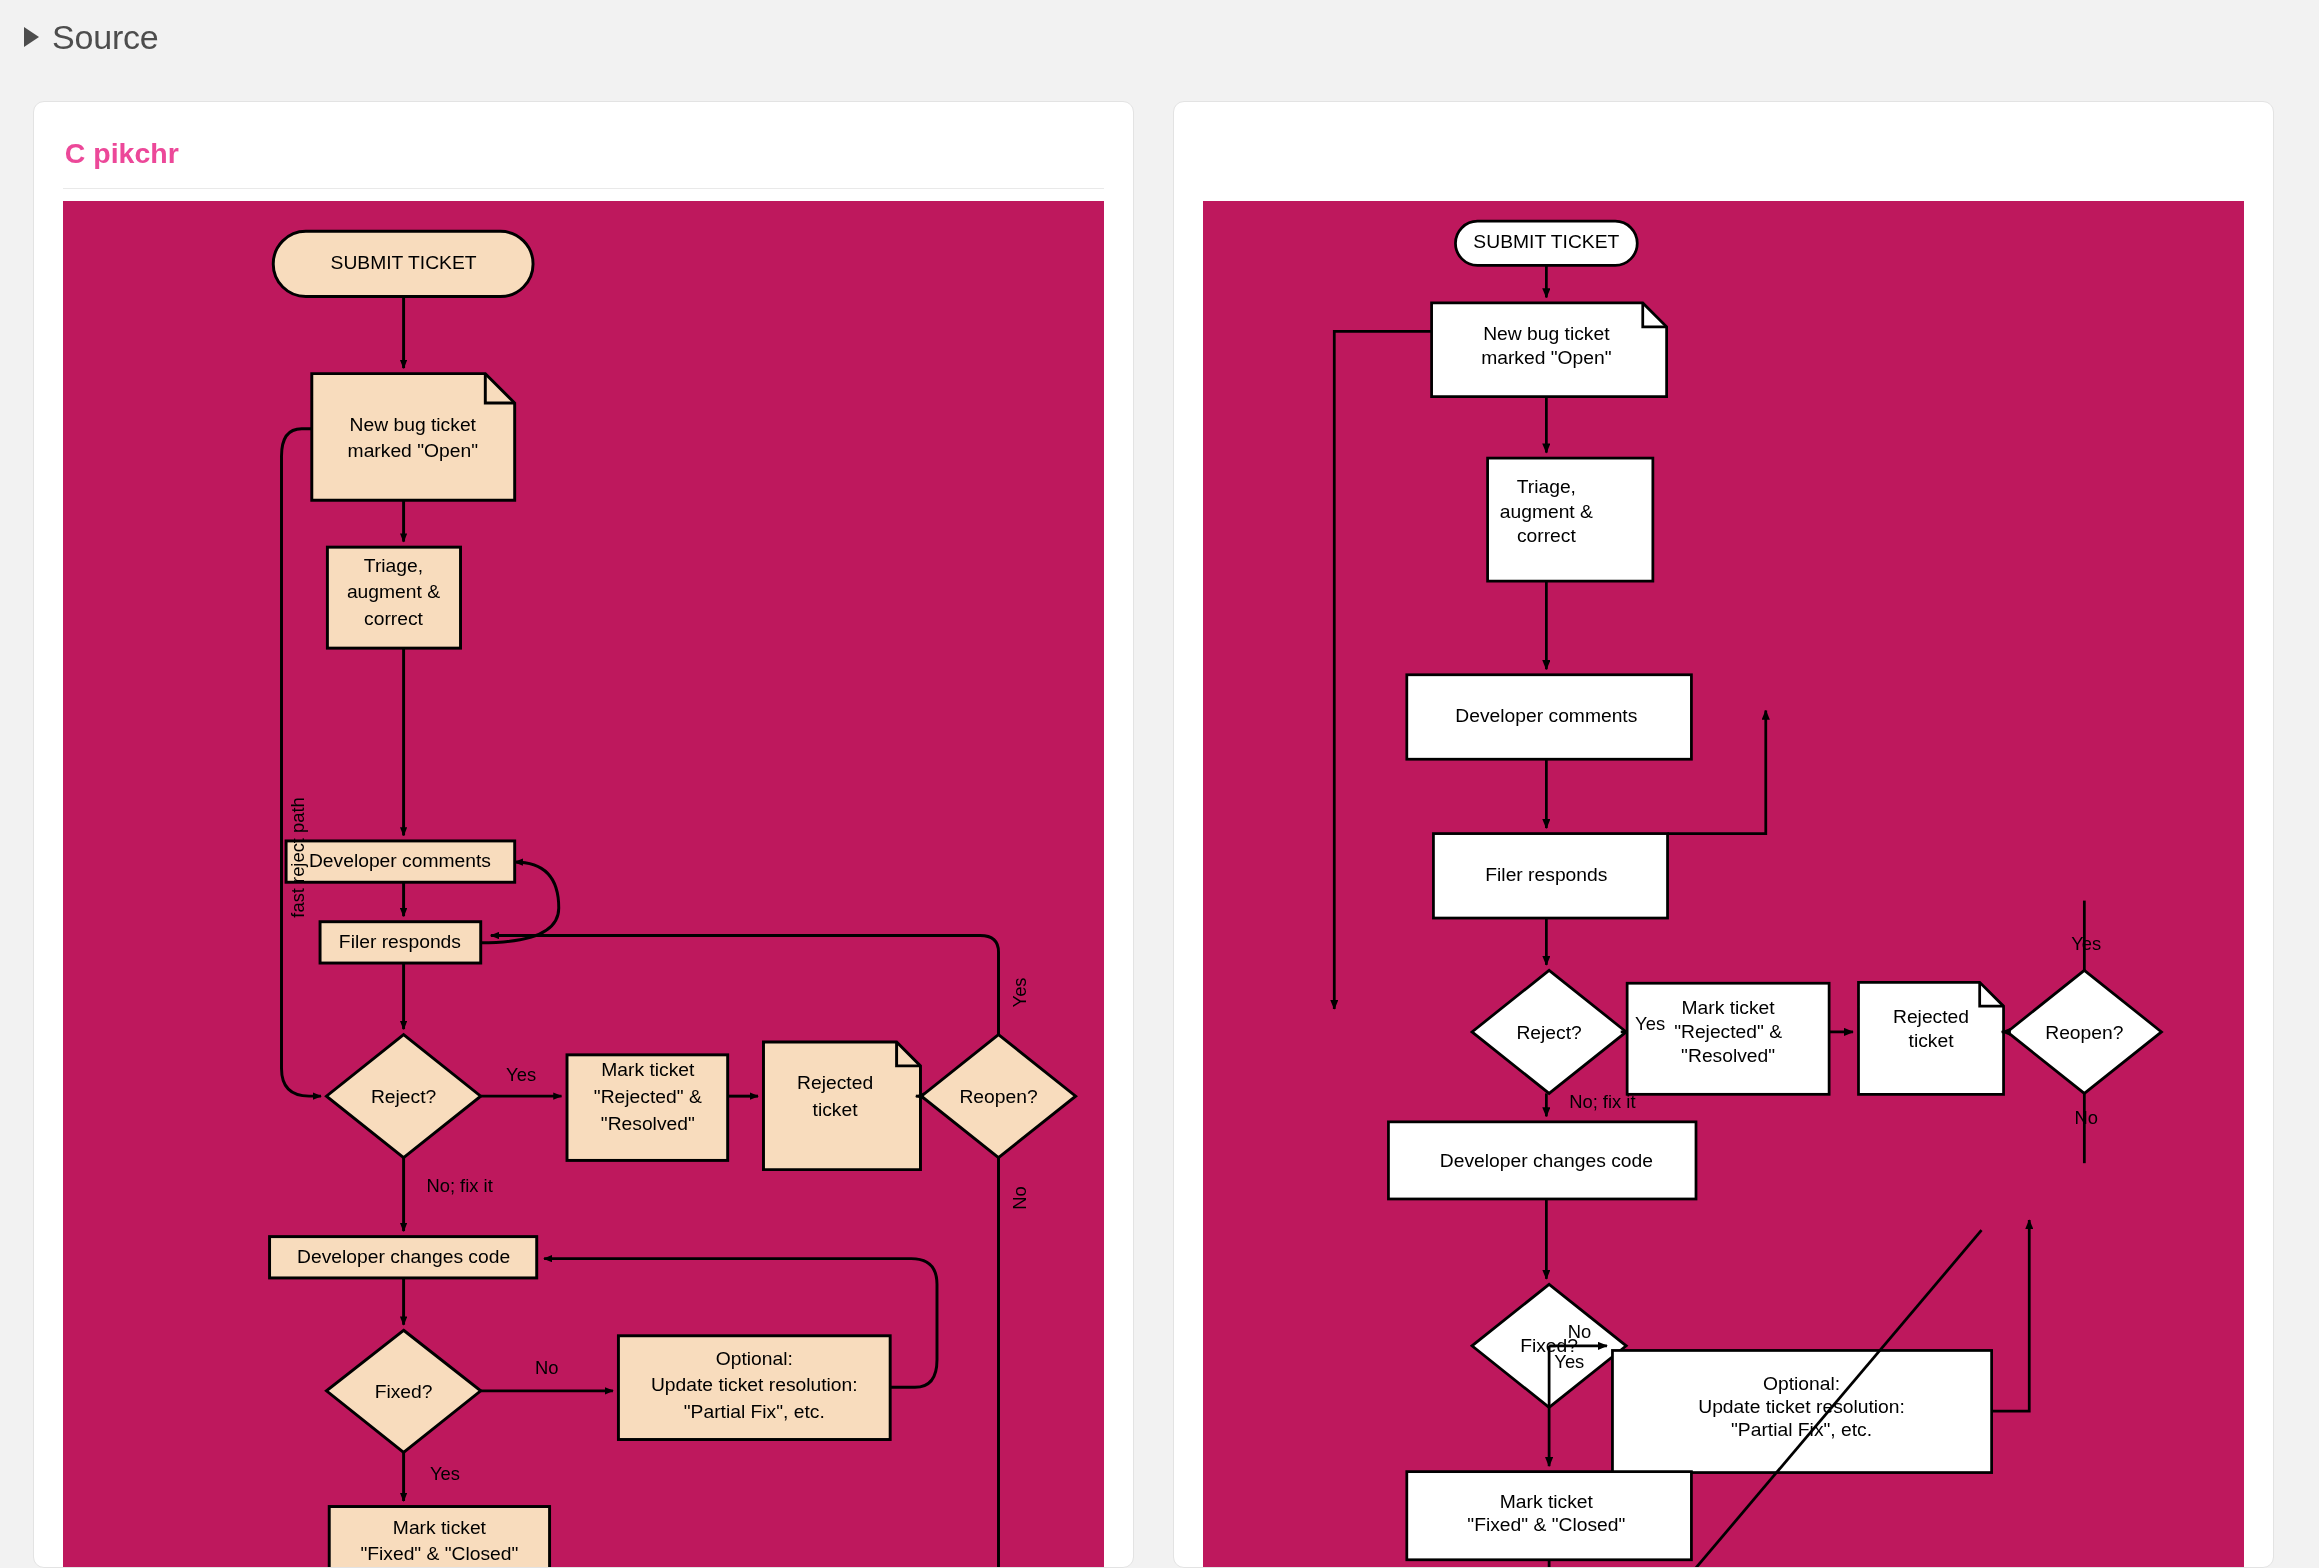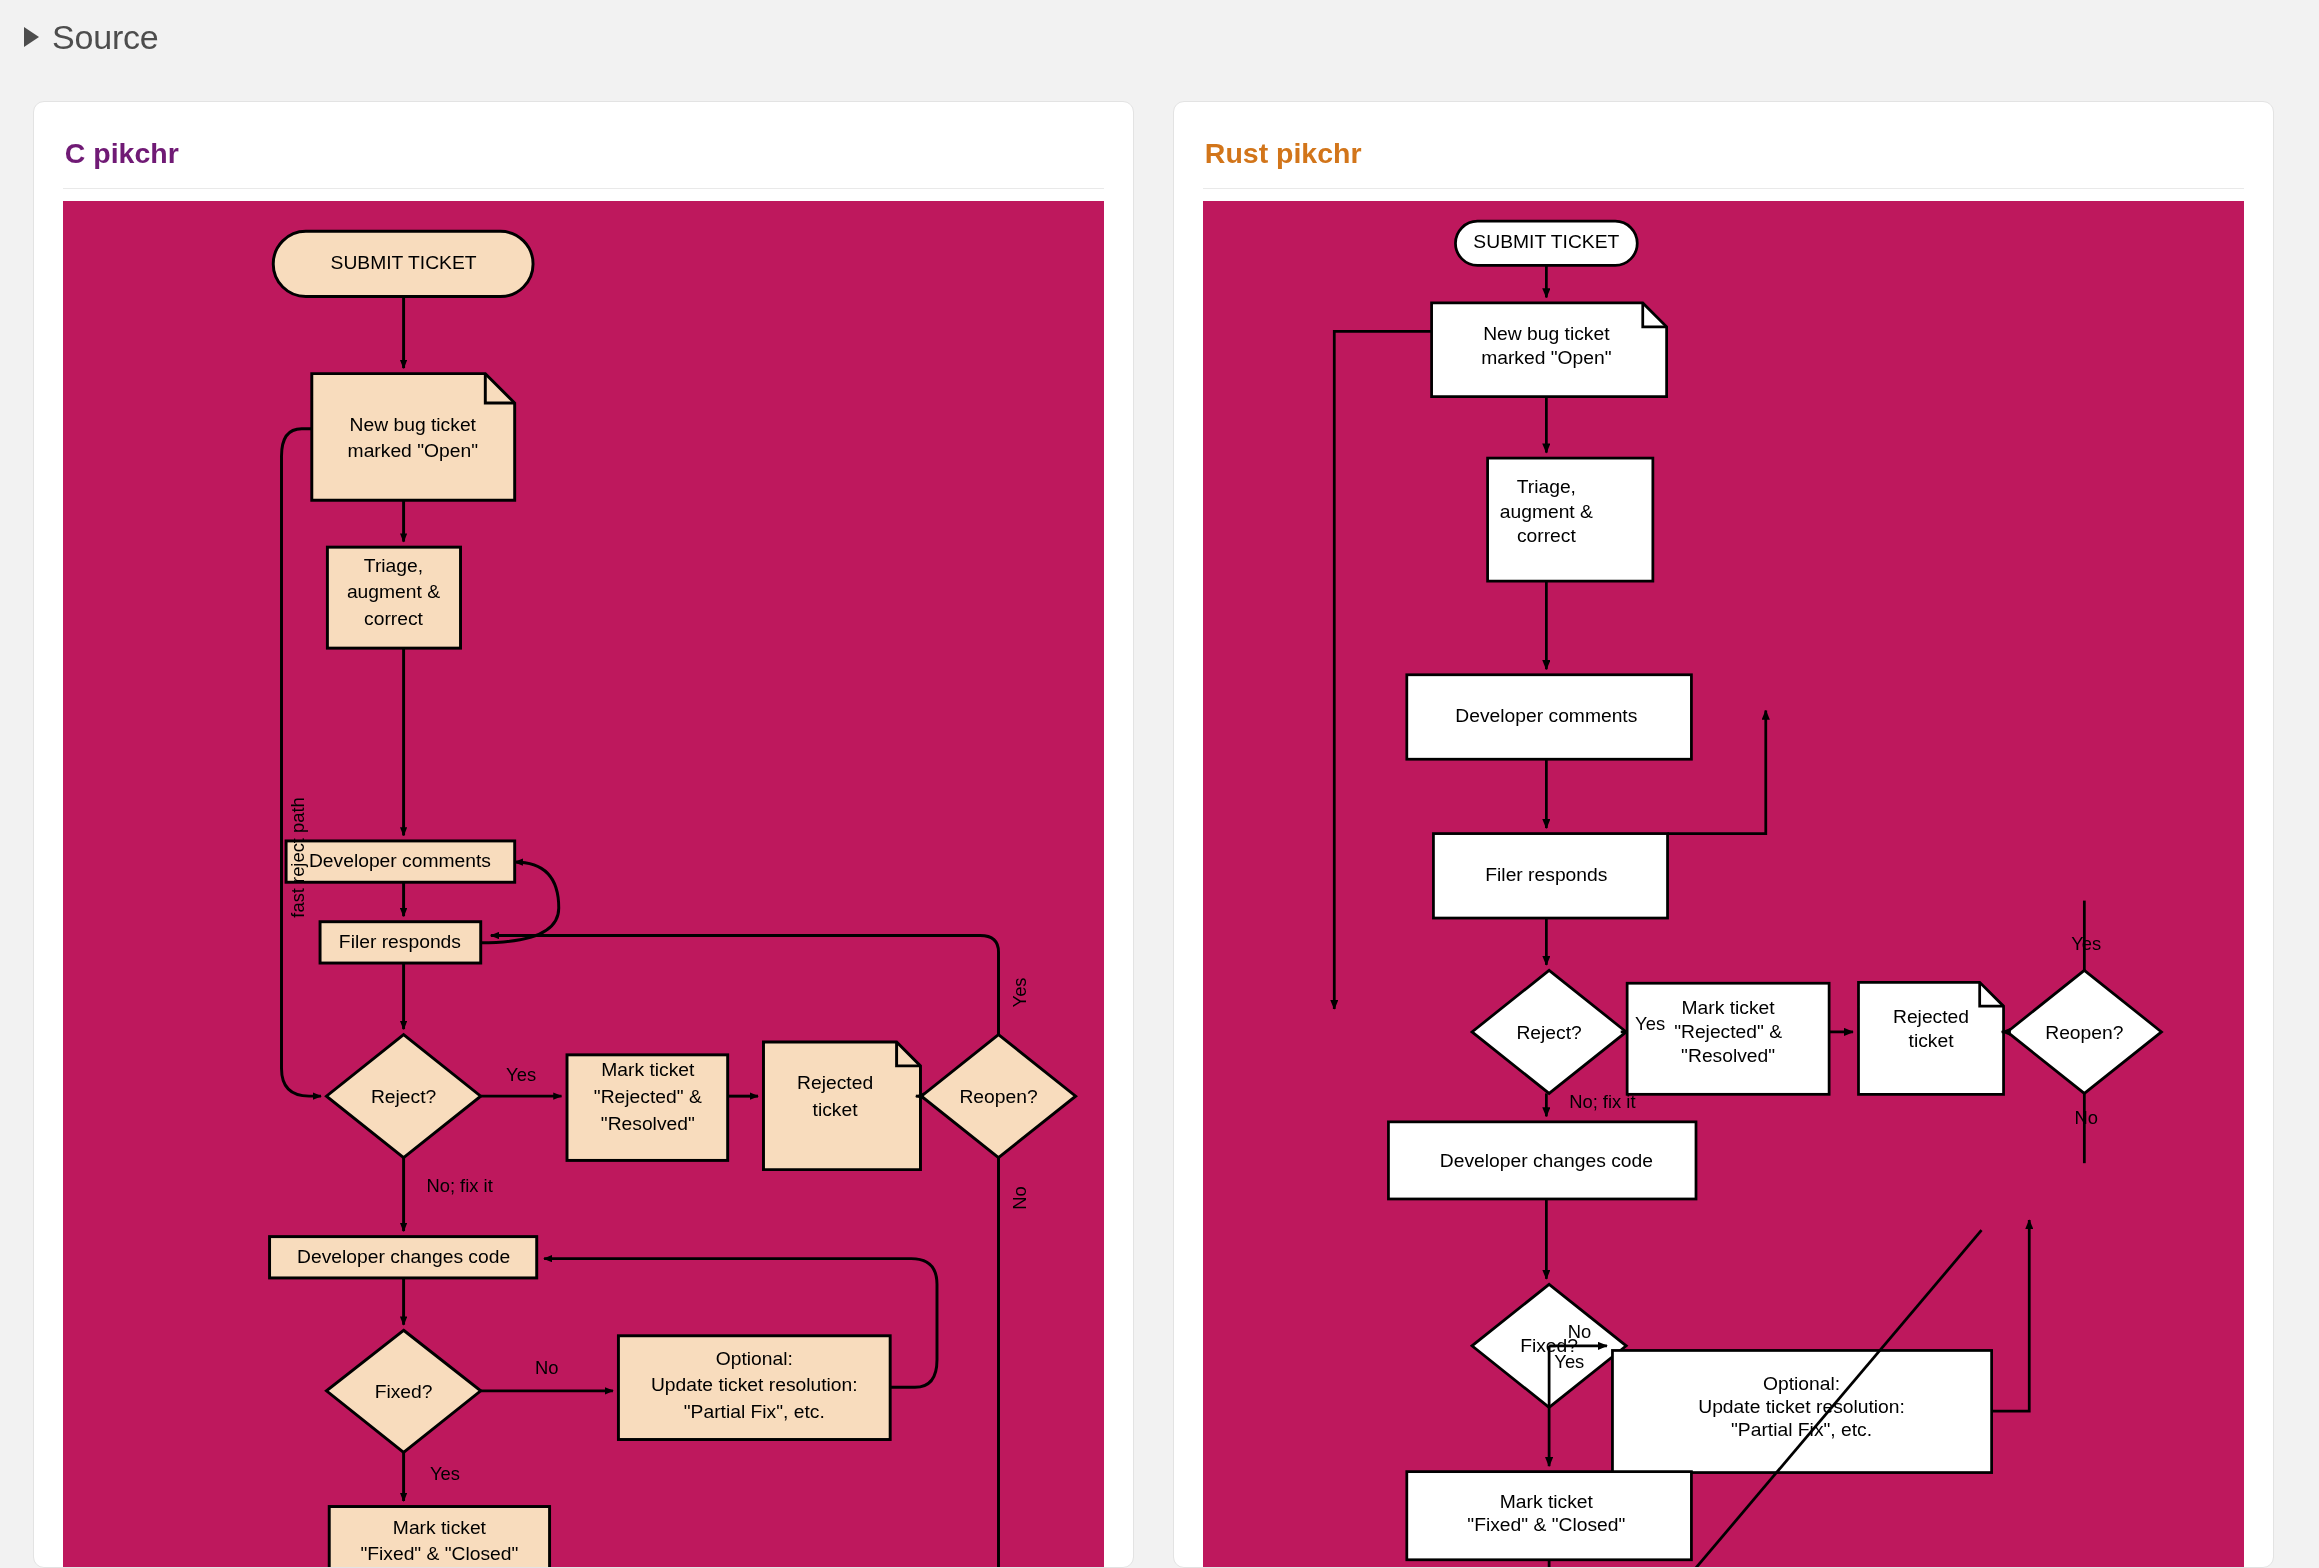--- a/index.html
+++ b/index.html
@@ -61,21 +61,21 @@
     font-weight: bold;
     padding: 33px 0 20px 29px;
     margin: 0 29px;
     border-bottom: 0.9px solid #e9e9e9;
     box-sizing: border-box;
     padding-left: 31px;
     margin-left: 29px;
     margin-right: 29px;
     padding: 35px 0 18.4px 1.8px;
   }
-  .panel-title.c-title    { color: #701a75; }
+  .panel-title.c-title    { color: #ec4899; }
   .panel-title.rust-title { color: #d2751a; }
 
   .diagram-area {
     position: absolute;
     left: 29px;
     right: 29px;
     top: 99px;
     bottom: 0;
     background: #be185d;
     overflow: hidden;
@@ -204,21 +204,20 @@
           <text class="dtext dtext-sm" x="416" y="1388">Yes</text>
           <text class="dtext dtext-sm" x="1044" y="862" transform="rotate(-90 1044 862)">Yes</text>
           <text class="dtext dtext-sm" x="1044" y="1086" transform="rotate(-90 1044 1086)">No</text>
           <text class="dtext dtext-sm" x="257" y="715" transform="rotate(-90 257 715)">fast reject path</text>
         </g>
       </svg>
     </div>
   </div>
 
   <div class="panel right">
-    <div class="panel-title rust-title">Rust pikchr</div>
     <div class="diagram-area">
       <svg class="svgwrap" width="1042" height="1368" viewBox="0 0 1135 1490">
         <defs>
           <marker id="ah_r" markerWidth="11" markerHeight="9" refX="10" refY="4.5" orient="auto" markerUnits="userSpaceOnUse">
             <path d="M0,0 L11,4.5 L0,9 Z" fill="#000"></path>
           </marker>
         </defs>
         <g fill="#ffffff" stroke="#000" stroke-width="3">
           <rect x="275" y="22" width="198" height="48" rx="24" ry="24"></rect>
           <path d="M249,111 L479,111 L505,137 L505,213 L249,213 Z"></path>

